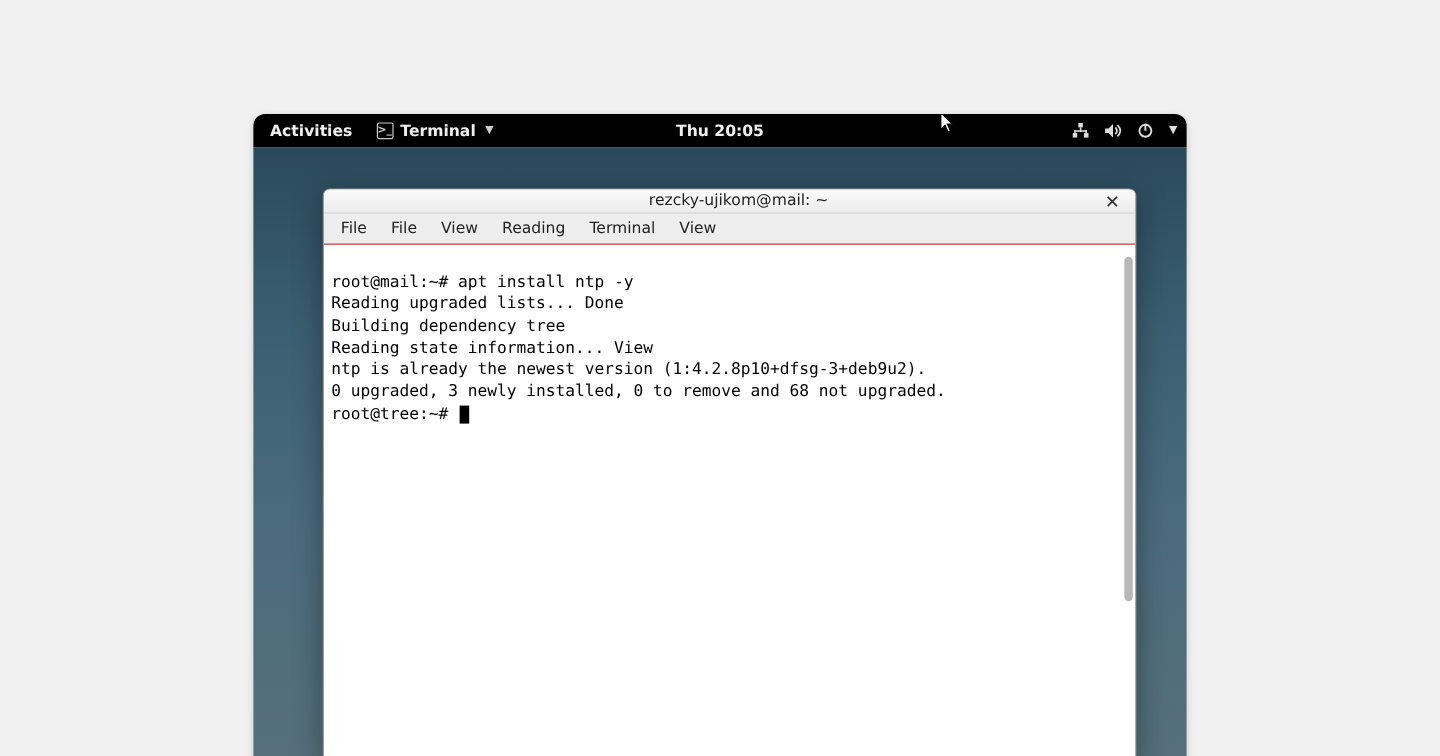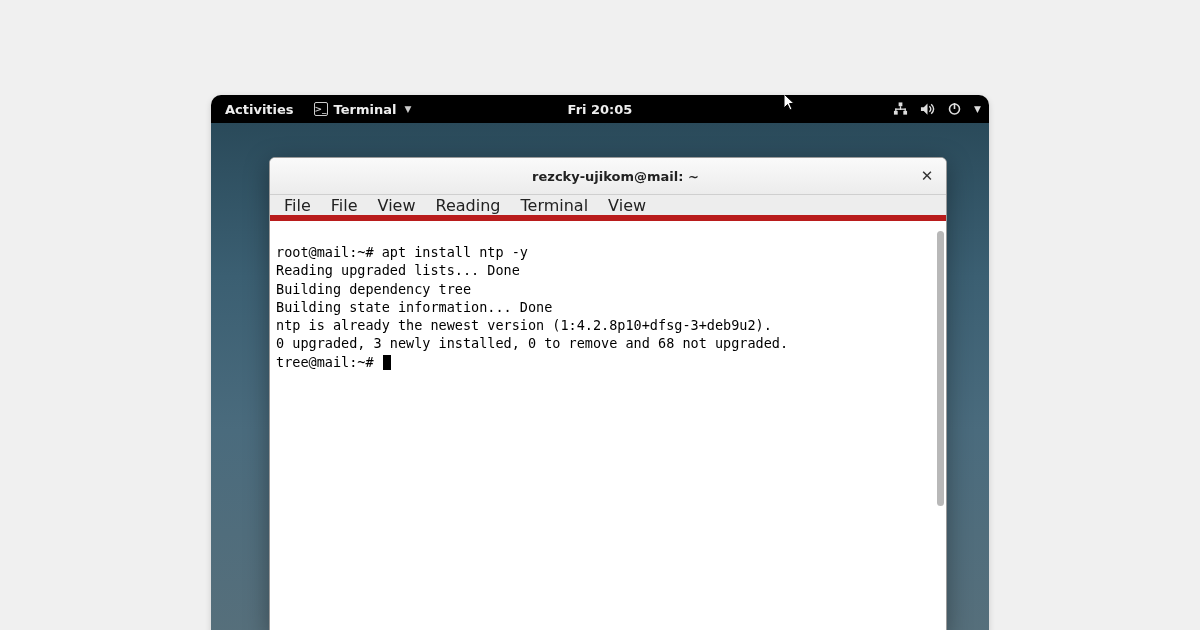--- a/index.html
+++ b/index.html
@@ -68,48 +68,48 @@
     box-shadow: 0 6px 24px rgba(0,0,0,0.35);
     width: 678px;
     height: 100%;
     display: flex;
     flex-direction: column;
     overflow: hidden;
   }
   .titlebar {
     background: linear-gradient(#fafafa, #ececec);
     border-bottom: 1px solid #cfcfcf;
-    height: 37px;
+    height: 20px;
     display: flex;
     align-items: center;
     justify-content: center;
     position: relative;
     font-size: 13px;
-    font-weight: 700;
+    font-weight: 400;
     color: #222;
     padding-left: 15px;
   }
   .titlebar .close-btn {
     position: absolute;
     right: 8px; top: 50%; transform: translateY(-50%);
     width: 22px; height: 22px;
     display: flex; align-items: center; justify-content: center;
     font-size: 15px; color: #333;
     border-radius: 3px;
     cursor: pointer;
   }
   .menubar {
     background: #ededed;
-    border-bottom: 6px solid #b91c1c;
+    border-bottom: 1px solid #b91c1c;
     height: 26px;
     display: flex;
     align-items: center;
     gap: 4px;
     padding: 0 6px;
-    font-size: 16px;
+    font-size: 13px;
     color: #222;
   }
   .menubar .menu-item {
     padding: 2px 8px;
     border-radius: 3px;
     cursor: pointer;
   }
   .terminal-body {
     flex: 1;
     background: #fff;
@@ -158,21 +158,21 @@
 
   <div class="topbar">
     <div class="topbar-left">
       <div class="activities">Activities</div>
       <div class="app-menu">
         <span class="icon-box">&gt;_</span>
         <span>Terminal</span>
         <span class="dropdown-arrow">▼</span>
       </div>
     </div>
-    <div class="topbar-center">Fri 20:05</div>
+    <div class="topbar-center">Thu 20:05</div>
     <div class="topbar-right">
       <span class="tray-icon">
         <svg width="15" height="14" viewBox="0 0 16 14">
             <g fill="#ddd">
               <rect x="6" y="0" width="4" height="4"></rect>
               <rect x="1" y="9" width="4" height="4"></rect>
               <rect x="11" y="9" width="4" height="4"></rect>
               <rect x="7.3" y="4" width="1.4" height="4"></rect>
               <rect x="2.3" y="6.5" width="11.4" height="1.4"></rect>
               <rect x="2.3" y="6.5" width="1.4" height="3"></rect>
@@ -221,24 +221,24 @@
         <div class="menu-item">View</div>
         <div class="menu-item">Reading</div>
         <div class="menu-item">Terminal</div>
         <div class="menu-item">View</div>
       </div>
 
       <div class="terminal-body">
 <span>root@mail:~# apt install ntp -y</span>
 <span>Reading upgraded lists... Done</span>
 <span>Building dependency tree</span>
-<span>Building state information... Done</span>
+<span>Reading state information... View</span>
 <span>ntp is already the newest version (1:4.2.8p10+dfsg-3+deb9u2).</span>
 <span>0 upgraded, 3 newly installed, 0 to remove and 68 not upgraded.</span>
-<span>tree@mail:~# </span><span class="term-cursor-block"></span>
+<span>root@tree:~# </span><span class="term-cursor-block"></span>
         <div class="scrollbar-track">
           <div class="scrollbar-thumb"></div>
         </div>
       </div>
 
     </div>
   </div>
 
 </div>
 

